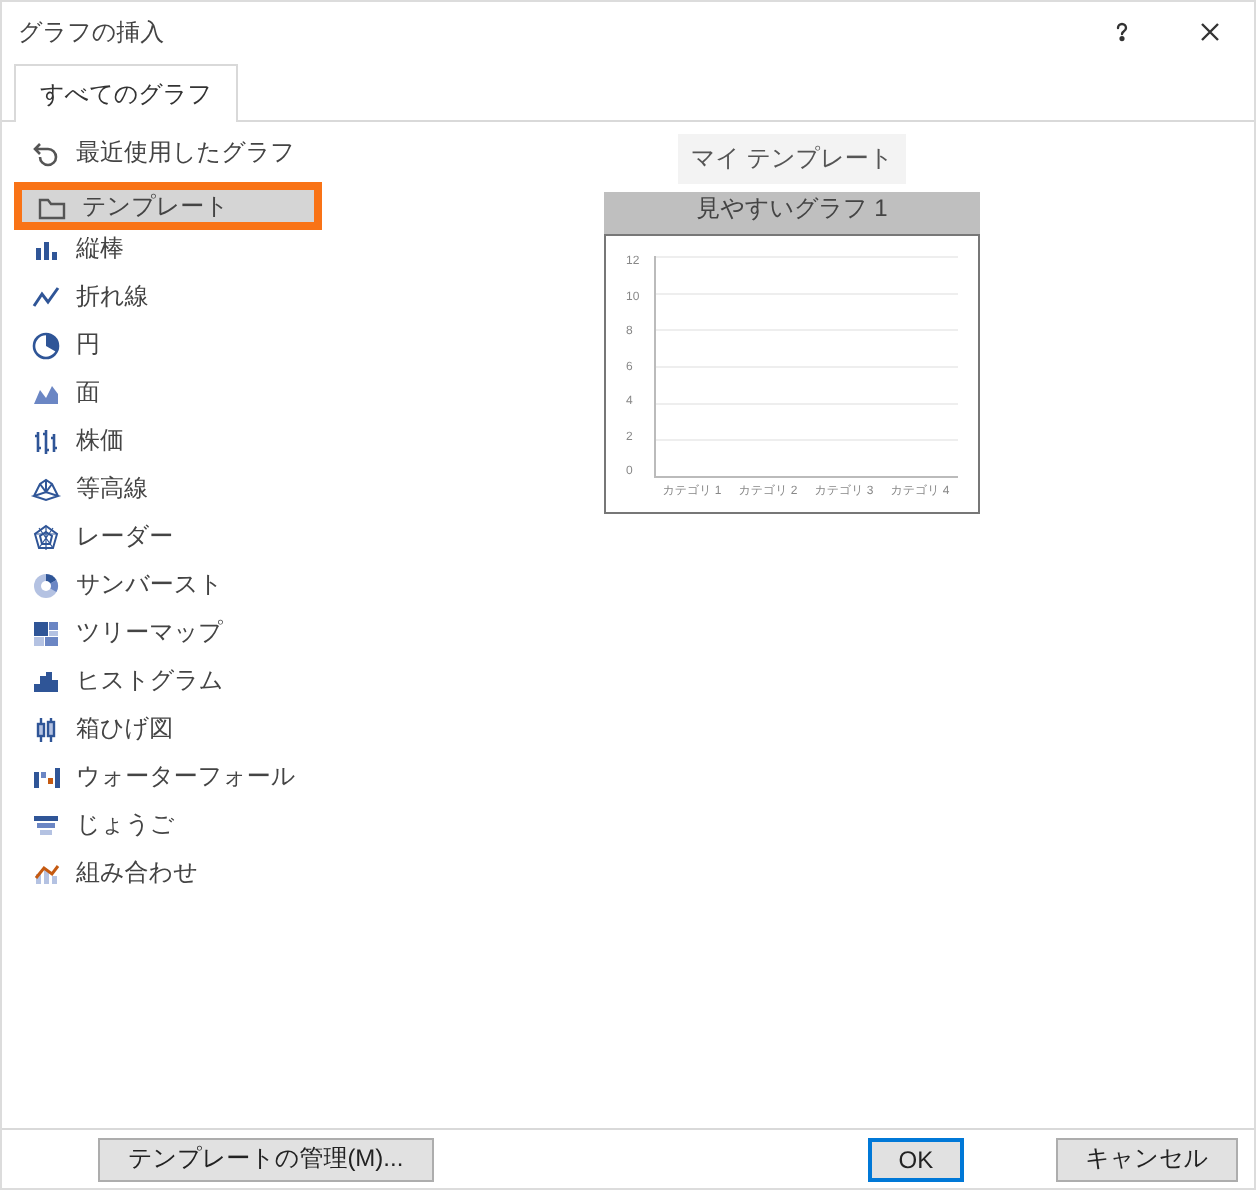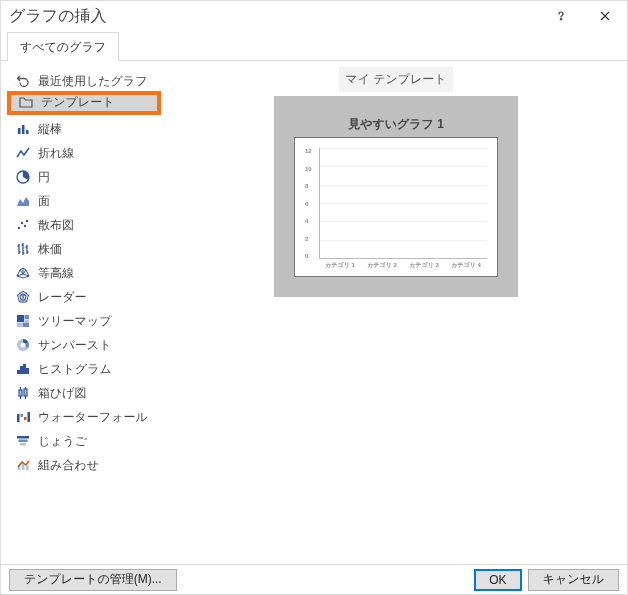--- a/index.html
+++ b/index.html
@@ -14,21 +14,21 @@
     border: 1px solid #dcdcdc;
   }
   
   .titlebar {
     height: 30px;
     display: flex; align-items: center;
     padding-left: 8px;
     color: #444;
     background: #fff;
   }
-  .titlebar .title { flex: 1; font-size: 16px; }
+  .titlebar .title { flex: 1; font-size: 12px; }
   .titlebar .sysbtn {
     width: 44px; height: 30px;
     display: flex; align-items: center; justify-content: center;
     color: #333;
   }
   .titlebar .sysbtn svg { stroke: currentColor; }
 
   
   .tabstrip {
     border-bottom: 1px solid #d9d9d9;
@@ -54,21 +54,21 @@
     display: flex;
     overflow: hidden;
     padding: 6px 6px 4px 6px;
   }
   .sidebar {
     width: 158px;
     display: flex; flex-direction: column;
     padding-right: 4px;
   }
   .sidebar .item {
-    display: flex; align-items: flex-end;
+    display: flex; align-items: flex-start;
     height: 24px;
     padding-left: 6px;
     gap: 6px;
     border: 1px solid transparent;
     font-family: Liberation Mono, monospace;
   }
   .sidebar .item .icon {
     width: 18px; height: 18px;
     display: flex; align-items: center; justify-content: center;
   }
@@ -89,24 +89,24 @@
     font-size: 12px;
     color: #555;
     background: #f3f3f3;
     padding: 4px 6px;
     margin-bottom: 4px;
   }
   .template-row {
     display: flex;
   }
   .template-tile {
-    width: 244px;
+    width: 188px;
     background: #bfbfbf;
-    padding: 20px;
-    display: flex; flex-direction: column; font-weight: bold;
+    padding: 0;
+    display: flex; flex-direction: column;
   }
   .template-tile .caption {
     background: #bfbfbf;
     color: #444;
     text-align: center;
     font-size: 12px;
     padding-bottom: 4px;
   }
   .chart-preview {
     background: #fff;
@@ -169,20 +169,21 @@
   }
   .footer .spacer { flex: 1; }
   .btn {
     height: 22px;
     padding: 0 14px;
     border: 1px solid #adadad;
     background: #e1e1e1;
     font-size: 12px;
     display: inline-flex; align-items: center;
     color: #222;
+    margin-left: 40px;
   }
   .btn.default { border-color: #0078d7; box-shadow: inset 0 0 0 1px #0078d7; }
   .btn.manage { }
 </style>
 </head>
 <body>
 
 <div class="titlebar">
   <div class="title">グラフの挿入</div>
   <div class="sysbtn">
@@ -258,31 +259,20 @@
 
     <div class="item">
       <span class="icon">
         <svg width="16" height="16" viewBox="0 0 16 16">
             <path d="M2 13 L5 6 L8 10 L11 4 L14 8 V13 Z" fill="#6b86c4"></path>
           </svg>
       </span>
       <span class="label">面</span>
     </div>
 
-    <div class="item">
-      <span class="icon">
-        <svg width="16" height="16" viewBox="0 0 16 16">
-            <circle cx="4" cy="11" r="1.2" fill="#2f5597"></circle>
-            <circle cx="7" cy="6" r="1.2" fill="#2f5597"></circle>
-            <circle cx="10" cy="9" r="1.2" fill="#2f5597"></circle>
-            <circle cx="12" cy="4" r="1.2" fill="#2f5597"></circle>
-          </svg>
-      </span>
-      <span class="label">散布図</span>
-    </div>
 
 
     <div class="item">
       <span class="icon">
         <svg width="16" height="16" viewBox="0 0 16 16" stroke="#2f5597" stroke-width="1.3">
             <path d="M4 3v10 M4 5h-1.5 M4 11h1.5 M8 2v12 M8 4h-1.5 M8 12h1.5 M12 4v9 M12 6h-1.5 M12 11h1.5"></path>
           </svg>
       </span>
       <span class="label">株価</span>
     </div>
@@ -298,45 +288,45 @@
 
     <div class="item">
       <span class="icon">
         <svg width="16" height="16" viewBox="0 0 16 16" fill="none" stroke="#2f5597" stroke-width="1">
             <polygon points="8,2 13.5,6 11.5,13 4.5,13 2.5,6"></polygon>
             <polygon points="8,5 11,7 10,11 6,11 5,7"></polygon>
             <path d="M8 2v12 M2.5 6 L13.5 6 M4.5 13 L11.5 3 M11.5 13 L4.5 3" stroke-width="0.6"></path>
           </svg>
       </span>
       <span class="label">レーダー</span>
+    </div>
+
+    <div class="item">
+      <span class="icon">
+        <svg width="16" height="16" viewBox="0 0 16 16">
+            <circle cx="8" cy="8" r="6" fill="#b4c2e2"></circle>
+            <path d="M8 8 L8 2 A6 6 0 0 1 13.2 5 Z" fill="#2f5597"></path>
+            <path d="M8 8 L13.2 5 A6 6 0 0 1 13.2 11 Z" fill="#6b86c4"></path>
+            <circle cx="8" cy="8" r="2.5" fill="#fff"></circle>
+          </svg>
+      </span>
+      <span class="label">サンバースト</span>
     </div>
 
     <div class="item">
       <span class="icon">
         <svg width="16" height="16" viewBox="0 0 16 16">
             <rect x="2" y="2" width="7" height="7" fill="#2f5597"></rect>
             <rect x="9.5" y="2" width="4.5" height="4" fill="#6b86c4"></rect>
             <rect x="9.5" y="6.5" width="4.5" height="2.5" fill="#b4c2e2"></rect>
             <rect x="2" y="9.5" width="5" height="4.5" fill="#b4c2e2"></rect>
             <rect x="7.5" y="9.5" width="6.5" height="4.5" fill="#6b86c4"></rect>
           </svg>
       </span>
       <span class="label">ツリーマップ</span>
-    </div>
-
-    <div class="item">
-      <span class="icon">
-        <svg width="16" height="16" viewBox="0 0 16 16">
-            <circle cx="8" cy="8" r="6" fill="#b4c2e2"></circle>
-            <path d="M8 8 L8 2 A6 6 0 0 1 13.2 5 Z" fill="#2f5597"></path>
-            <path d="M8 8 L13.2 5 A6 6 0 0 1 13.2 11 Z" fill="#6b86c4"></path>
-            <circle cx="8" cy="8" r="2.5" fill="#fff"></circle>
-          </svg>
-      </span>
-      <span class="label">サンバースト</span>
     </div>
 
     <div class="item">
       <span class="icon">
         <svg width="16" height="16" viewBox="0 0 16 16">
             <rect x="2" y="9" width="3" height="4" fill="#2f5597"></rect>
             <rect x="5" y="5" width="3" height="8" fill="#2f5597"></rect>
             <rect x="8" y="3" width="3" height="10" fill="#2f5597"></rect>
             <rect x="11" y="7" width="3" height="6" fill="#2f5597"></rect>
           </svg>

